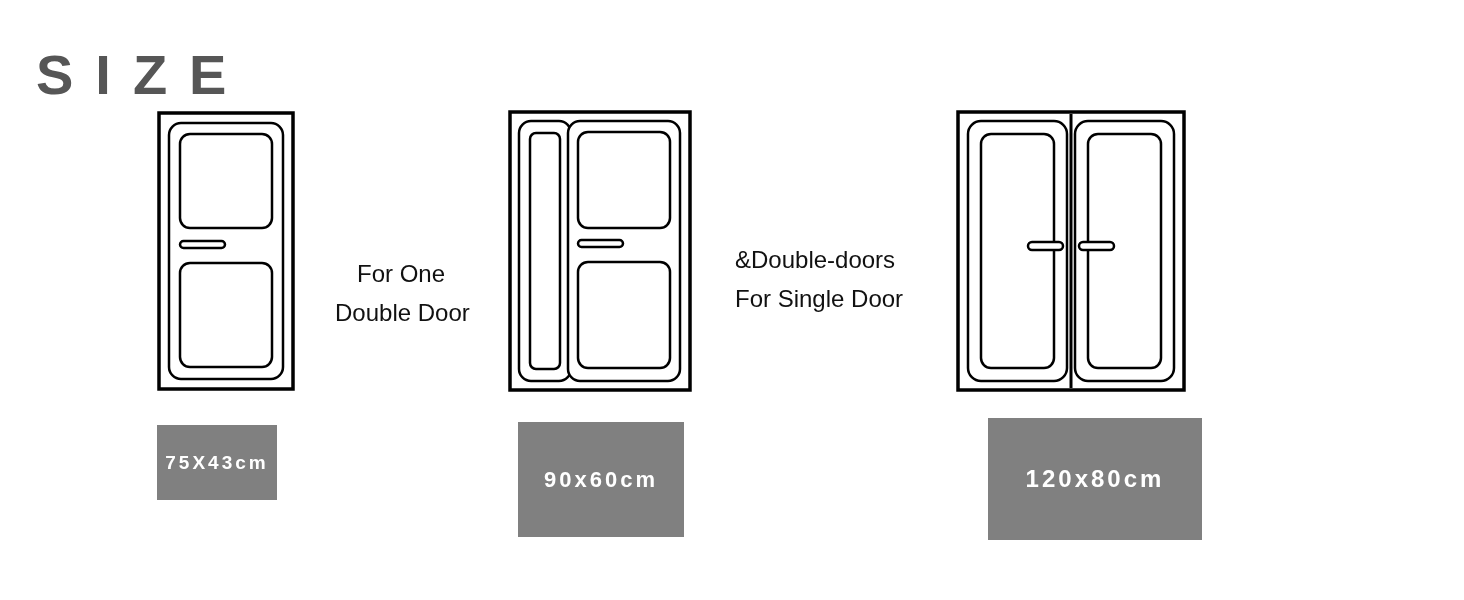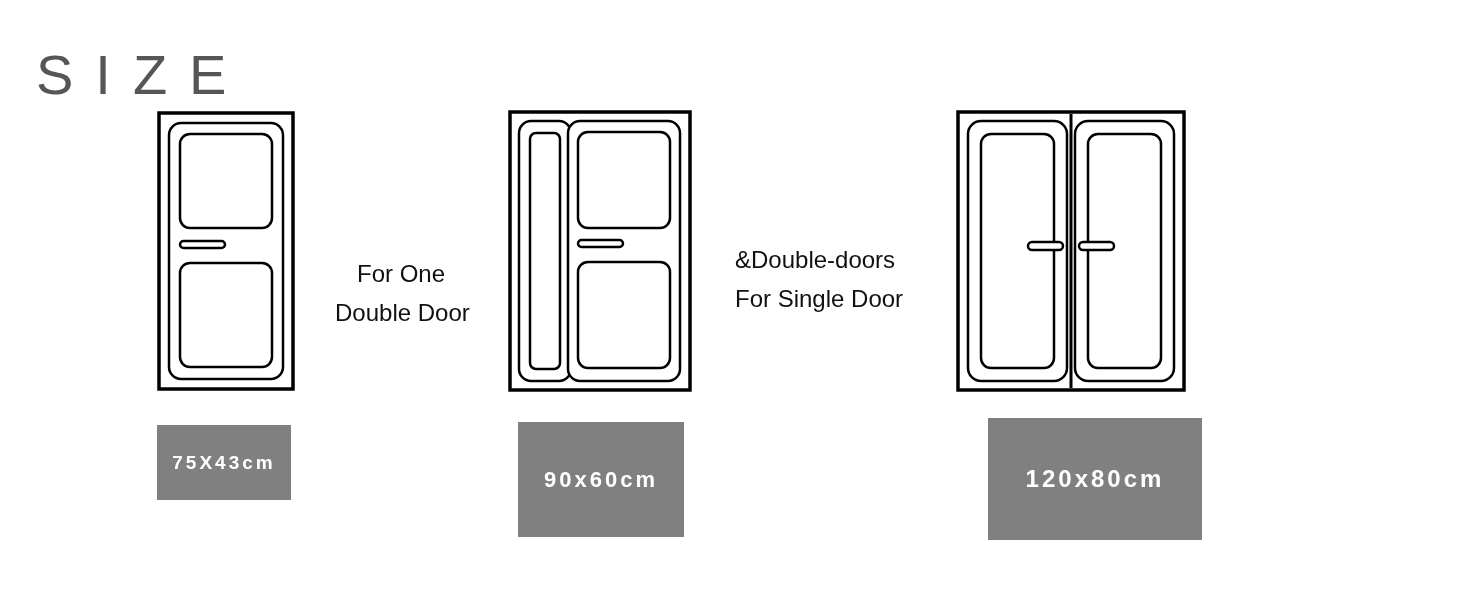--- a/index.html
+++ b/index.html
@@ -13,21 +13,21 @@
     position: relative;
     font-family: "Liberation Sans", sans-serif;
     overflow: hidden;
   }
 
   #page-title {
     position: absolute;
     left: 36px;
     top: 6px;
     font-size: 56px;
-    font-weight: normal;
+    font-weight: bold;
     letter-spacing: 22px;
     color: #565656;
     line-height: 1.1;
     white-space: nowrap;
   }
 
   .size-group {
     position: absolute;
   }
 
@@ -60,21 +60,21 @@
     color: #ffffff;
     font-weight: bold;
     letter-spacing: 3px;
     white-space: nowrap;
   }
 
   
   #group-1 { left: 0; top: 0; width: 480px; height: 600px; margin-left: 28px; }
   #door-1 { left: 129px; top: 111px; }
   #caption-1 { left: 307px; top: 254px; text-align: center; width: 132px; }
-  #chip-1 { left: 129px; top: 425px; width: 134px; height: 75px; }
+  #chip-1 { left: 129px; top: 425px; width: 120px; height: 75px; }
   #chip-1 .chip-text { font-size: 19px; }
 
   
   #group-2 { left: 0; top: 0; width: 960px; height: 600px; }
   #door-2 { left: 508px; top: 110px; }
   #caption-2 { left: 735px; top: 240px; text-align: left; width: 180px; }
   #chip-2 { left: 518px; top: 422px; width: 166px; height: 115px; }
   #chip-2 .chip-text { font-size: 22px; }
 
   

